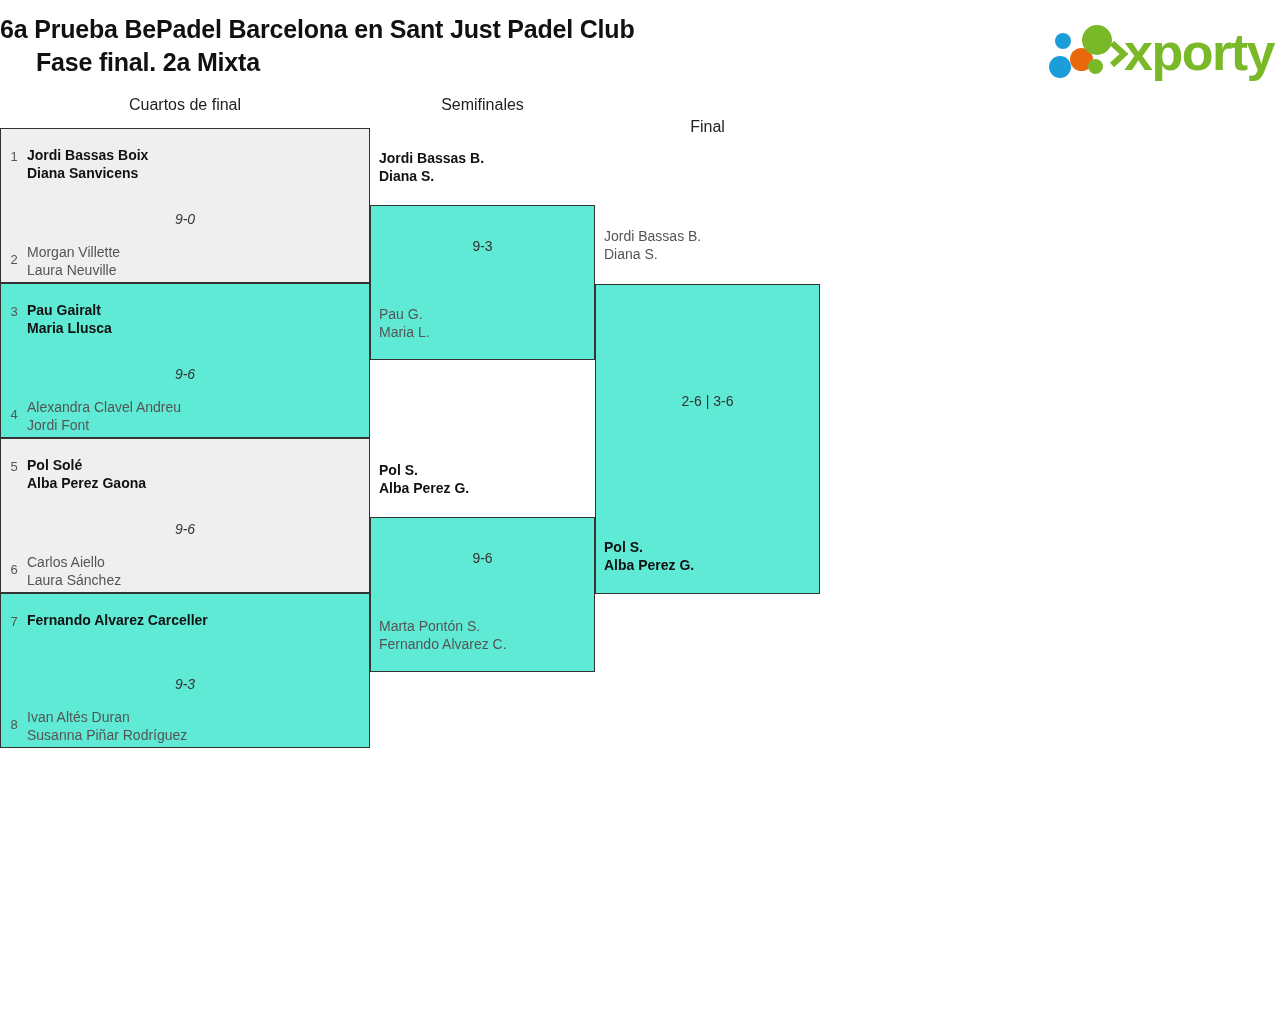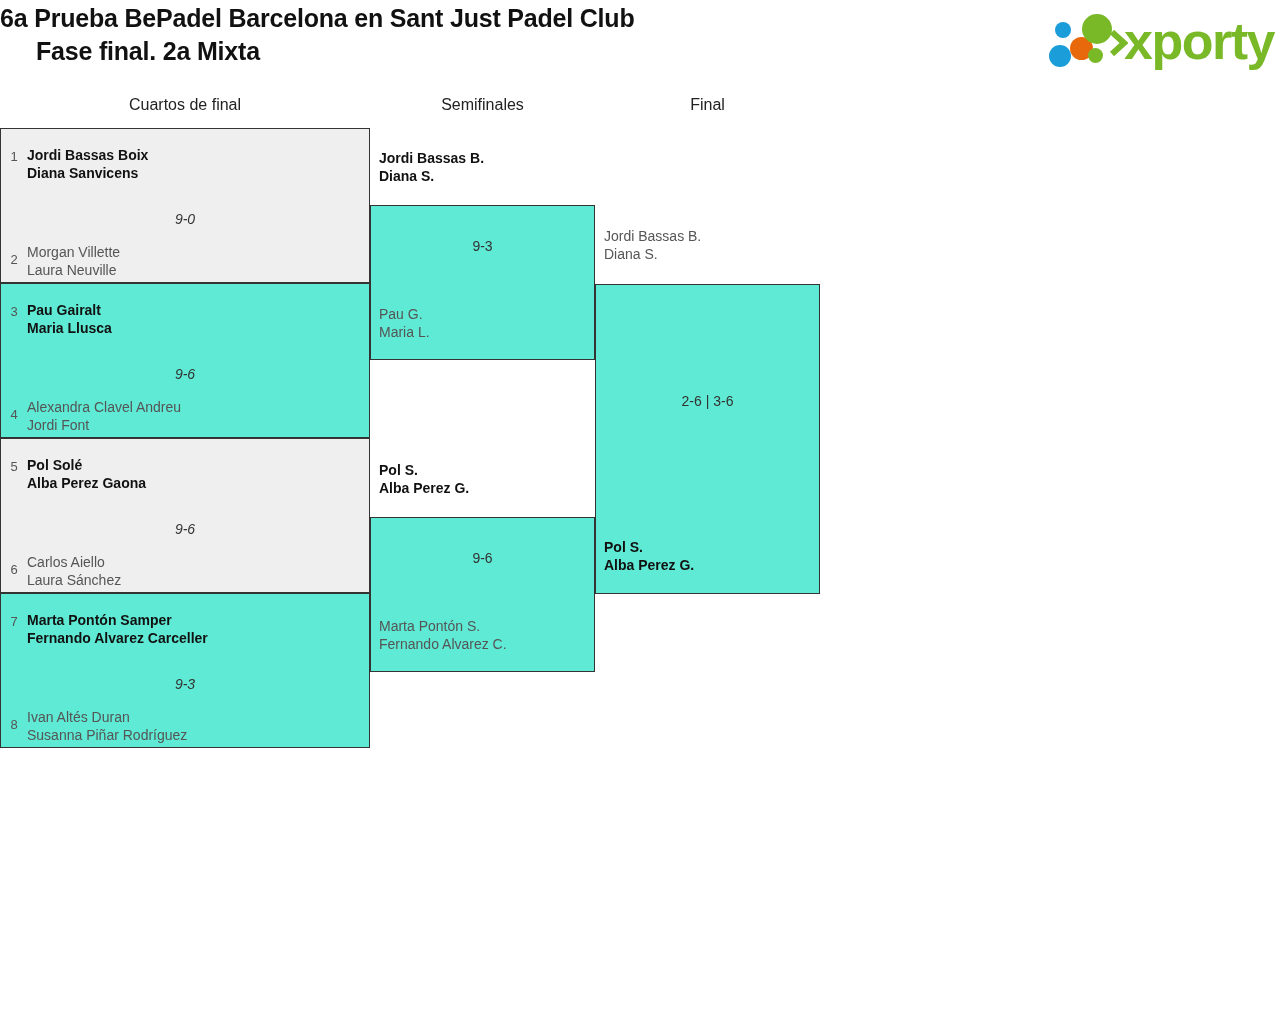--- a/index.html
+++ b/index.html
@@ -11,21 +11,21 @@
     width: 1280px;
     height: 1015px;
     position: relative;
     font-family: "Liberation Sans", sans-serif;
     -webkit-font-smoothing: antialiased;
   }
 
   
   #header {
     position: absolute;
-    left: 0; top: 0;
+    left: 0; top: 11px;
     width: 1280px; height: 90px;
   }
   #tournament-title {
     position: absolute;
     left: 0; top: 2px;
     width: 900px;
     font-size: 25px;
     font-weight: bold;
     line-height: 33px;
     color: #111111;
@@ -68,21 +68,21 @@
   
   .round-header {
     position: absolute;
     font-size: 16px;
     color: #222222;
     text-align: center;
     top: 96px;
   }
   #round-header-0 { left: 0px;   width: 370px; }
   #round-header-1 { left: 370px; width: 225px; }
-  #round-header-2 { left: 595px; width: 225px; }
+  #round-header-2 { left: 595px; width: 225px; margin-top: 22px; }
 
   
   #bracket {
     position: absolute;
     left: 0; top: 0;
     width: 1280px; height: 1015px;
   }
   .match {
     position: absolute;
     box-sizing: border-box;
@@ -211,21 +211,20 @@
     <span class="seed seed-bottom">6</span>
     <div class="team team-bottom">
       <span class="p">Carlos Aiello</span>
       <span class="p">Laura Sánchez</span>
     </div>
   </div>
 
   <div class="match r0" style="top:593px;">
     <span class="seed seed-top">7</span>
     <div class="team team-top winner">
-      <span class="p">Marta Pontón Samper</span>
       <span class="p">Fernando Alvarez Carceller</span>
     </div>
     <span class="score">9-3</span>
     <span class="seed seed-bottom">8</span>
     <div class="team team-bottom">
       <span class="p">Ivan Altés Duran</span>
       <span class="p">Susanna Piñar Rodríguez</span>
     </div>
   </div>
 

